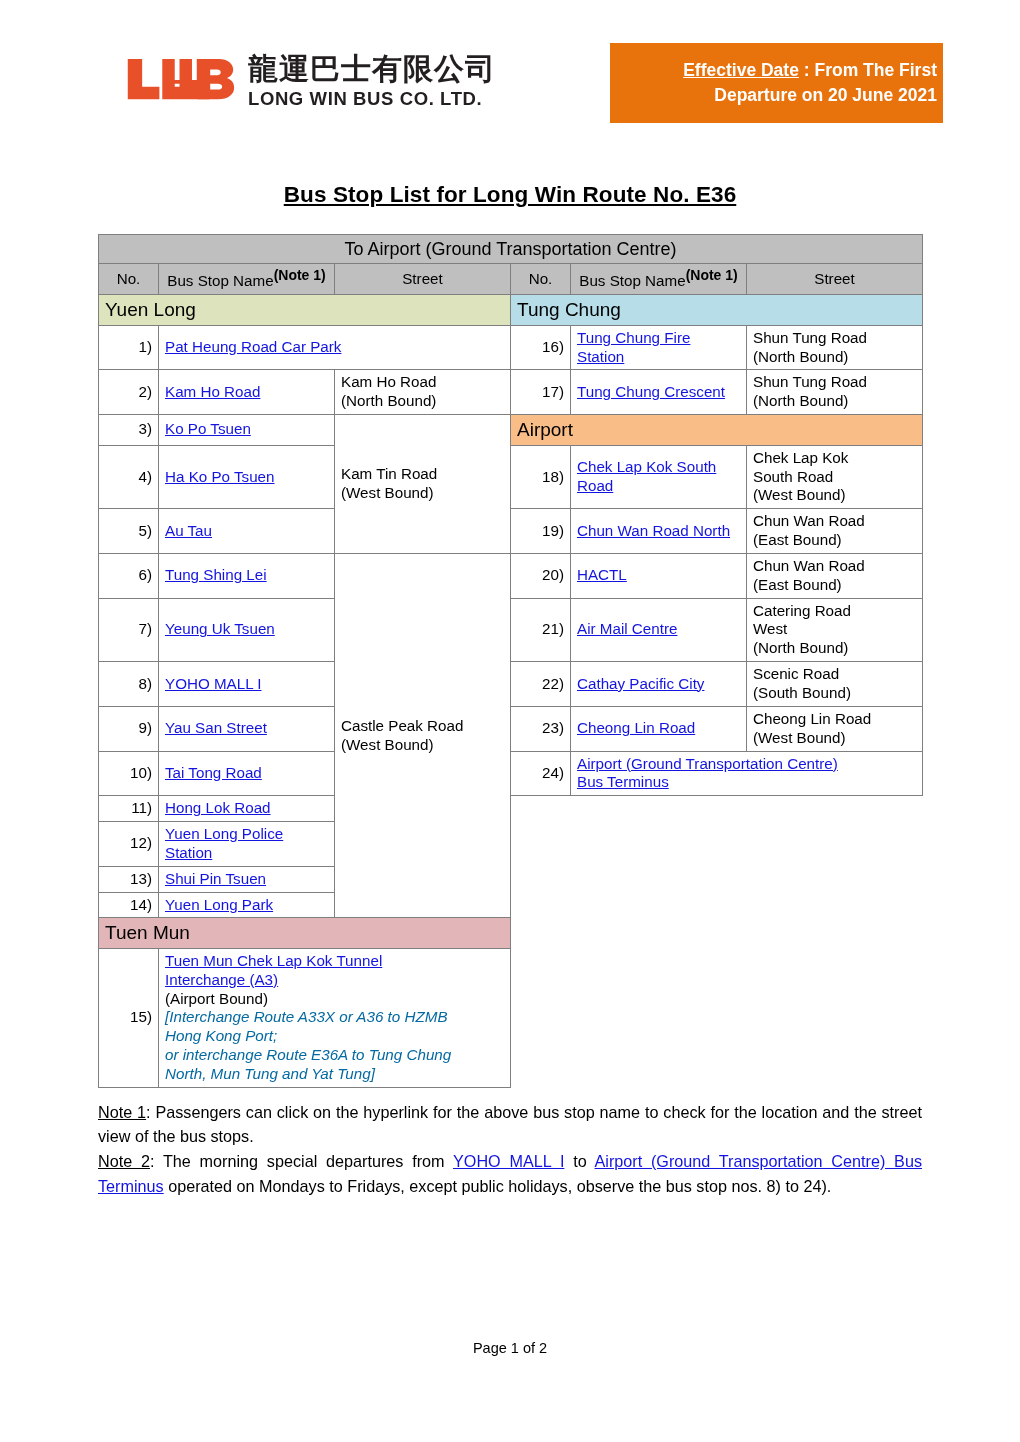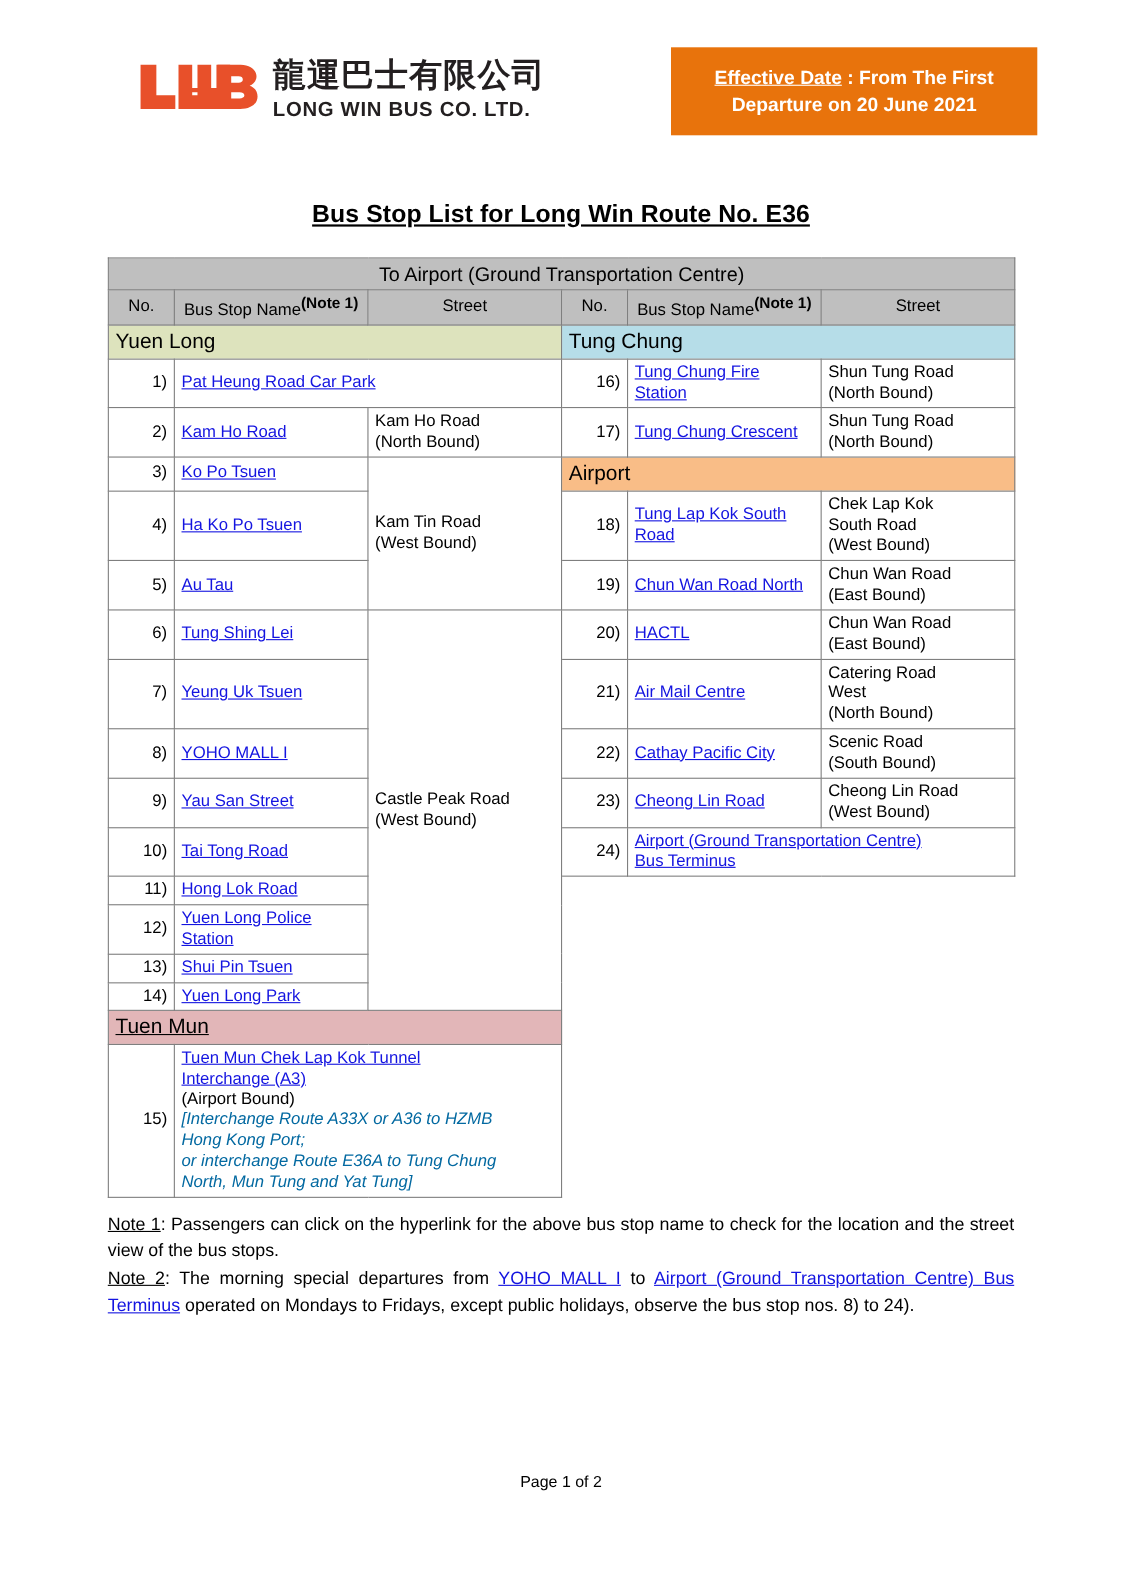--- a/index.html
+++ b/index.html
@@ -68,21 +68,21 @@
     width: 333px;
     height: 80px;
     background: #e8730c;
     color: #ffffff;
     text-align: center;
     font-size: 17.5px;
     font-weight: bold;
     line-height: 1.45;
     display: flex;
     flex-direction: column;
-    align-items: center;
+    align-items: flex-end;
     justify-content: center;
     box-sizing: border-box;
     padding: 4px 6px;
   }
   .eff-banner .u { text-decoration: underline; }
 
   
   .doc-title {
     text-align: center;
     font-size: 22.5px;
@@ -133,21 +133,21 @@
 
   .band {
     text-align: left;
     font-weight: bold;
     font-size: 19px;
     padding: 4px 2px;
   }
   .band-yl { background: #dde3bd; }
   .band-tc { background: #b6dde8; }
   .band-ap { background: #f9bd87; }
-  .band-tm { background: #e2b6b8; text-decoration: underline; }
+  .band-tm { background: #e2b6b8; }
 
   .lnk {
     color: #1414e0;
     text-decoration: underline;
   }
   .plain { color: #000000; }
   .green-note {
     color: #0369a1;
     font-style: italic;
   }
@@ -269,21 +269,21 @@
         <td class="c-name"><span class="lnk">Ko Po Tsuen</span></td>
         <td class="c-street cell-multiline" rowspan="3" style="white-space:pre-line">Kam Tin Road
 (West Bound)</td>
         <td class="band band-ap" colspan="3">Airport</td>
       </tr>
 
       <tr>
         <td class="c-no">4)</td>
         <td class="c-name"><span class="lnk">Ha Ko Po Tsuen</span></td>
         <td class="c-no">18)</td>
-        <td class="c-name"><span class="lnk">Tung Lap Kok South Road</span></td>
+        <td class="c-name"><span class="lnk">Chek Lap Kok South Road</span></td>
         <td class="c-street cell-multiline" style="white-space:pre-line">Chek Lap Kok
 South Road
 (West Bound)</td>
       </tr>
 
       <tr>
         <td class="c-no">5)</td>
         <td class="c-name"><span class="lnk">Au Tau</span></td>
         <td class="c-no">19)</td>
         <td class="c-name"><span class="lnk">Chun Wan Road North</span></td>

